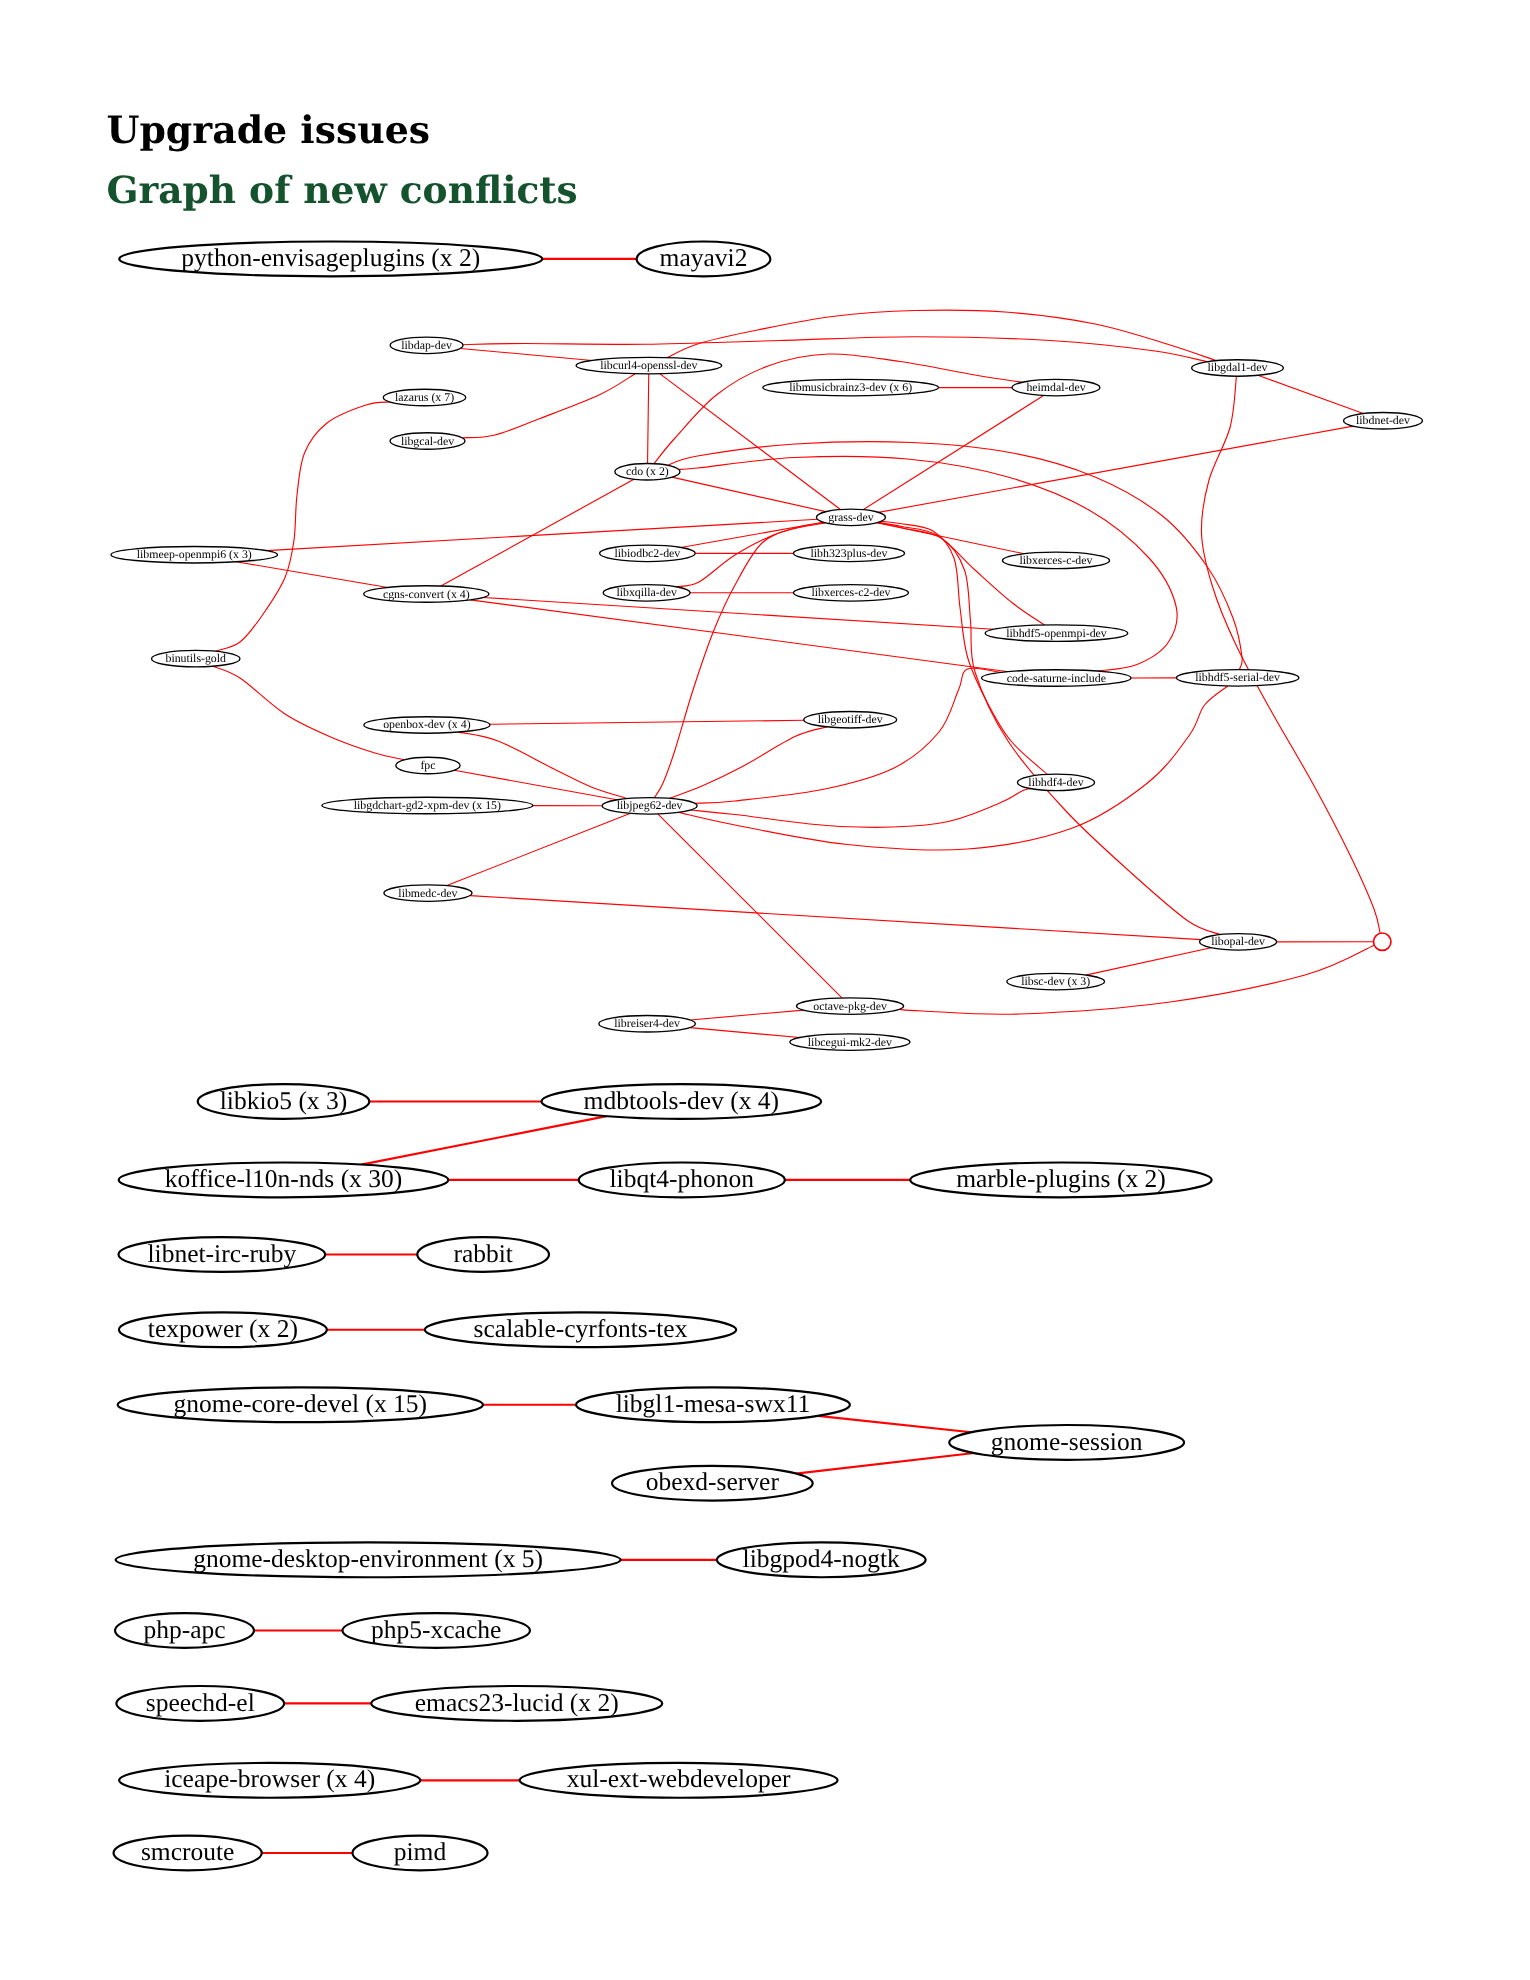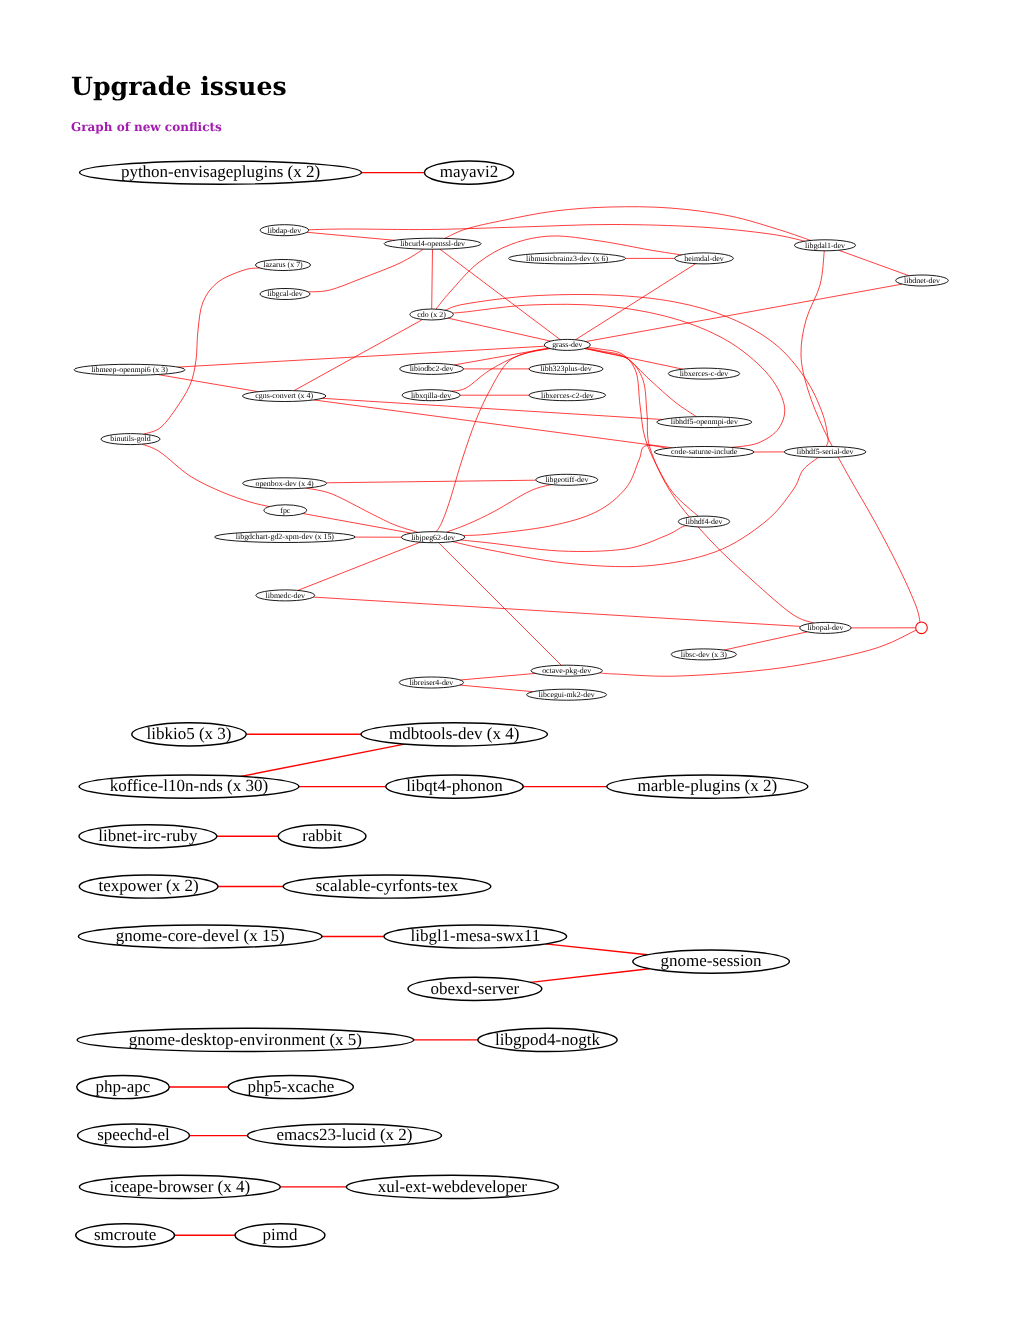--- a/index.html
+++ b/index.html
@@ -5,22 +5,22 @@
 <style>
   html,body{margin:0;padding:0;background:#ffffff;}
   body{width:1020px;height:1320px;overflow:hidden;
        font-family:"Liberation Serif",serif;
        -webkit-font-smoothing:antialiased;text-rendering:geometricPrecision;}
   #page{position:relative;width:1020px;height:1060px;background:#ffffff;}
   .doc-title{position:absolute;left:71px;top:74px;margin:0;
      font-family:"DejaVu Serif",serif;font-weight:bold;font-size:25.2px;
      color:#000000;line-height:25.2px;white-space:nowrap;}
   .doc-sub{position:absolute;left:71px;top:118px;margin:0;
-     font-family:"DejaVu Serif",serif;font-weight:bold;font-size:12px;
-     color:#a21caf;line-height:18.7px;white-space:nowrap;text-align:center;}
+     font-family:"DejaVu Serif",serif;font-weight:bold;font-size:25px;
+     color:#14532d;line-height:18.7px;white-space:nowrap;text-align:center;}
   svg#gfx{position:absolute;left:0;top:0;width:1020px;height:1320px;}
   .nd-ellipse{fill:#ffffff;stroke:#000000;stroke-width:1.45;}
   .nd-ellipse-big{fill:#ffffff;stroke:#000000;stroke-width:0.9;}
   .nd-label{fill:#000000;font-family:"Liberation Serif",serif;text-anchor:middle;
      font-size:17px;-webkit-font-smoothing:antialiased;}
   .nd-label-big{fill:#000000;font-family:"Liberation Serif",serif;text-anchor:middle;
      font-size:7.9px;-webkit-font-smoothing:antialiased;}
   .edge{fill:none;stroke:#ff0000;stroke-width:1.4;}
   .edge-big{fill:none;stroke:#ff0000;stroke-width:0.75;}
   .anon-node{fill:#ffffff;stroke:#ff0000;stroke-width:1.1;}

